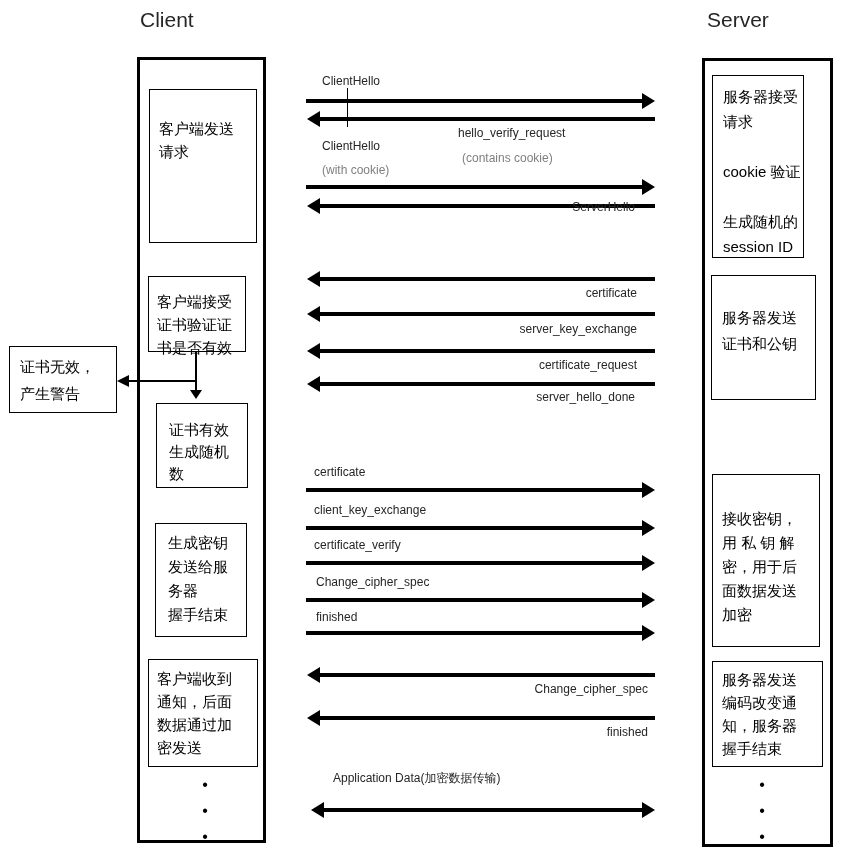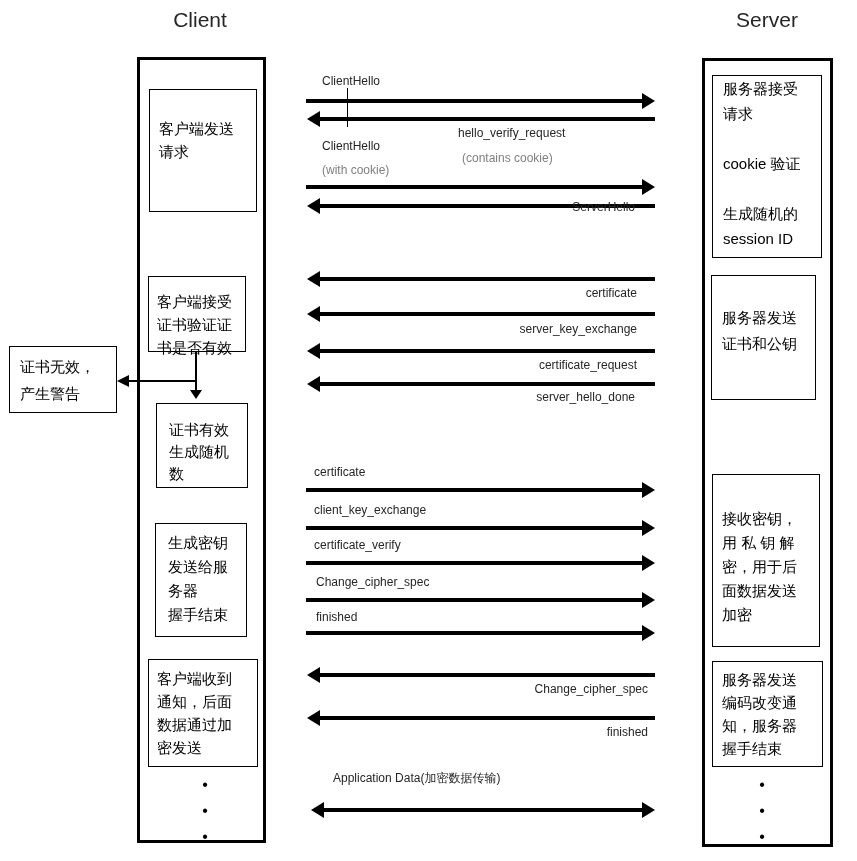--- a/index.html
+++ b/index.html
@@ -1,18 +1,18 @@
 <!DOCTYPE html>
 <html><head>
 <meta charset="utf-8">
 <style>
   html,body{margin:0;padding:0;background:#ffffff;}
   .canvas{position:relative;width:857px;height:861px;background:#ffffff;overflow:hidden;
           font-family:"Liberation Sans","DejaVu Sans",sans-serif;color:#000;}
-  .title{position:absolute;font-size:21px;color:#262626;text-align:center;}
+  .title{position:absolute;font-size:21px;color:#262626;}
   .col{position:absolute;border:3px solid #000;box-sizing:border-box;background:#fff;}
   .box{position:absolute;border:1.5px solid #000;box-sizing:border-box;background:#fff;
        font-size:15px;color:#000;white-space:pre-line;}
   .label{position:absolute;font-size:12px;color:#262626;white-space:nowrap;text-align:right;}
   .muted{color:#7f7f7f;}
   .arr{position:absolute;height:4px;background:#000;}
   .arr.right::after{content:"";position:absolute;right:-13px;top:-6px;width:0;height:0;
        border-left:13px solid #000;border-top:8px solid transparent;border-bottom:8px solid transparent;}
   .arr.left::before{content:"";position:absolute;left:-13px;top:-6px;width:0;height:0;
        border-right:13px solid #000;border-top:8px solid transparent;border-bottom:8px solid transparent;}
@@ -28,41 +28,41 @@
 <body>
 
 <div class="canvas">
 
   <div class="title" style="left:140px;top:8px;width:120px">Client</div>
   <div class="title" style="left:707px;top:8px;width:120px">Server</div>
 
   <div class="col" style="left:137px;top:57px;width:129px;height:786px"></div>
   <div class="col" style="left:702px;top:58px;width:131px;height:789px"></div>
 
-  <div class="box" style="left:149px;top:89px;width:108px;height:123px;padding:27px 4px 0 9px;line-height:23px">客户端发送
+  <div class="box" style="left:149px;top:89px;width:108px;height:154px;padding:27px 4px 0 9px;line-height:23px">客户端发送
 请求</div>
   <div class="box" style="left:148px;top:276px;width:98px;height:76px;padding:13px 2px 0 8px;line-height:23px">客户端接受
 证书验证证
 书是否有效</div>
   <div class="box" style="left:156px;top:403px;width:92px;height:85px;padding:15px 2px 0 12px;line-height:22px">证书有效
 生成随机
 数</div>
   <div class="box" style="left:155px;top:523px;width:92px;height:114px;padding:7px 14px 0 12px;line-height:24px">生成密钥
 发送给服
 务器
 握手结束</div>
   <div class="box" style="left:148px;top:659px;width:110px;height:108px;padding:7px 2px 0 8px;line-height:23px">客户端收到
 通知，后面
 数据通过加
 密发送</div>
   <div class="dots" style="left:160px;top:772px;width:90px">•
 •
 •</div>
 
-  <div class="box" style="left:712px;top:75px;width:110px;height:183px;padding:0 2px 0 10px;line-height:25px">服务器接受
+  <div class="box" style="left:712px;top:75px;width:92px;height:183px;padding:8px 2px 0 10px;line-height:25px">服务器接受
 请求
 
 cookie 验证
 
 生成随机的
 session ID</div>
   <div class="box" style="left:711px;top:275px;width:105px;height:125px;padding:29px 2px 0 10px;line-height:26px">服务器发送
 证书和公钥</div>
   <div class="box" style="left:712px;top:474px;width:108px;height:173px;padding:32px 2px 0 9px;line-height:24px">接收密钥，
 用 私 钥 解

